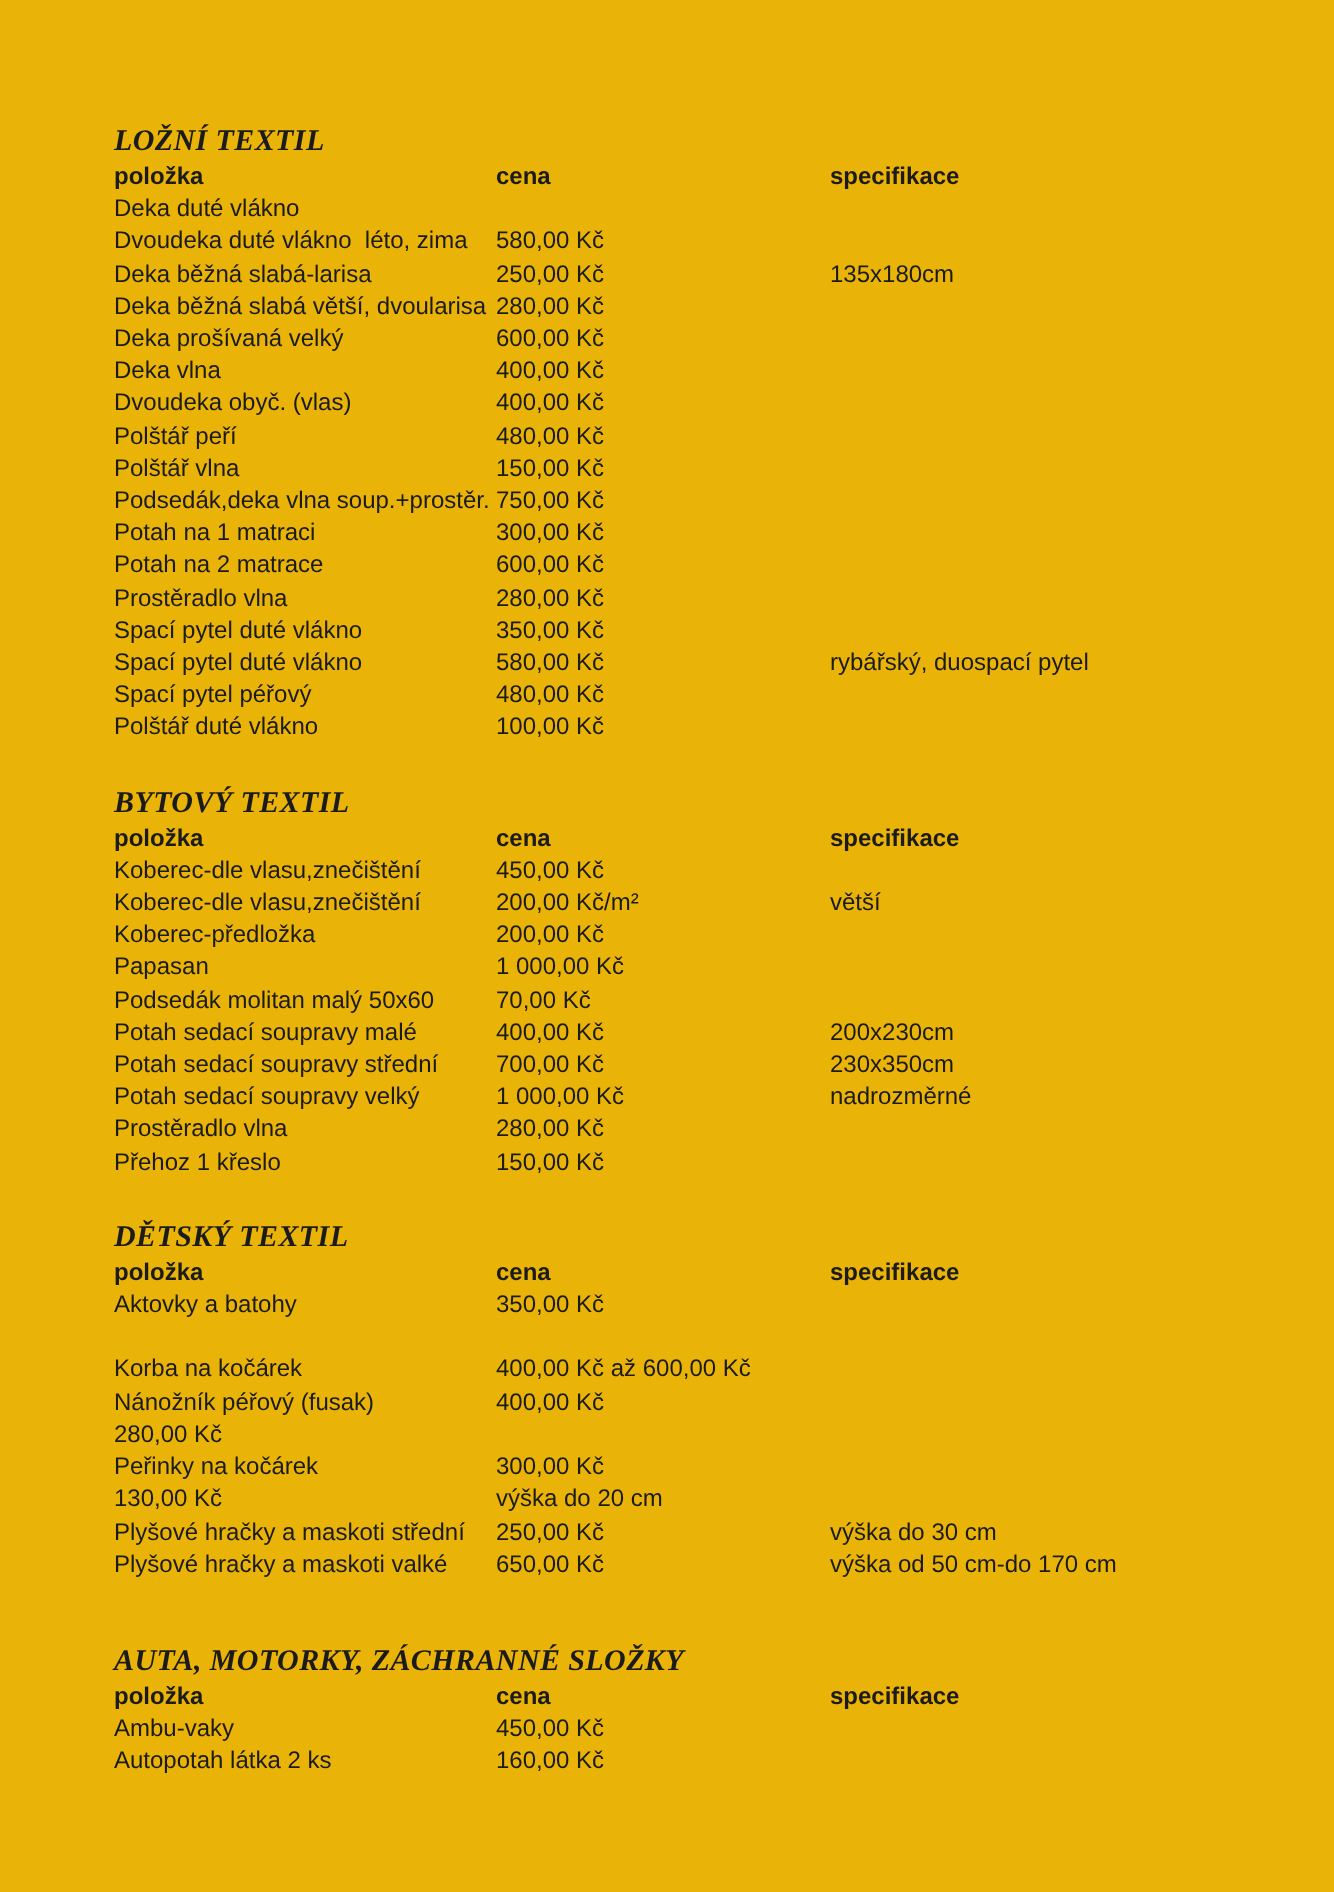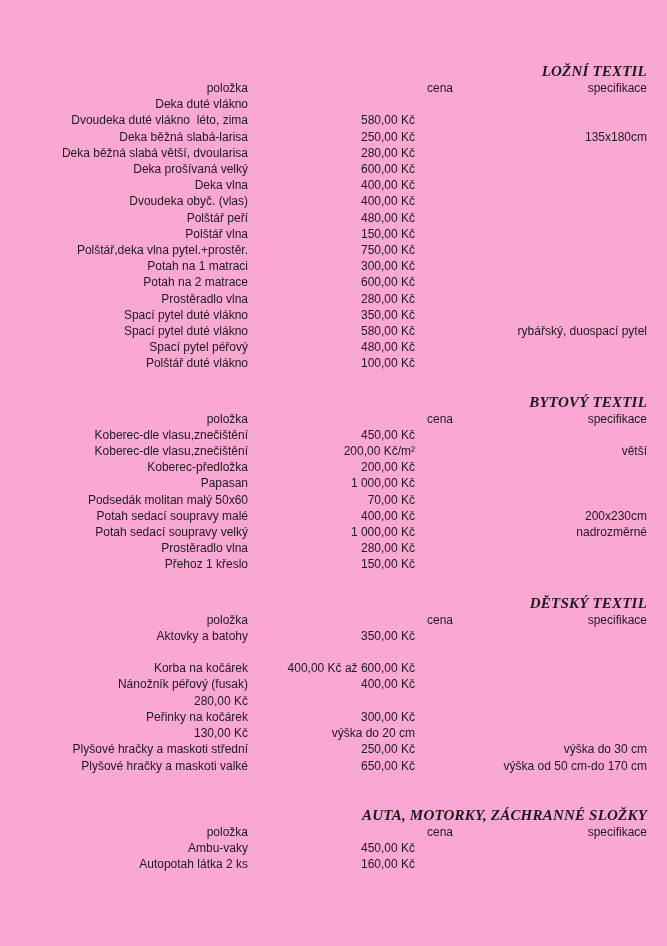--- a/index.html
+++ b/index.html
@@ -1,85 +1,85 @@
 <!DOCTYPE html>
 <html><head>
 <meta charset="utf-8">
 <style>
   html, body { margin: 0; padding: 0; background: #ffffff; }
   .page {
     position: relative;
     width: 667px;
     height: 946px;
-    background: #f9a8d4;
+    background: #eab308;
     box-sizing: border-box;
     padding: 62px 20px 0 57px;
     color: #1b1b1b;
     font-family: "Liberation Sans", sans-serif;
     font-size: 12px;
     overflow: hidden;
-    text-align: right;
   }
   .section { margin: 0; }
   .section + .section { margin-top: 21px; }
   .section.extra-gap { margin-top: 32px; }
   .section-title {
     font-family: "Liberation Serif", serif;
     font-style: italic;
     font-weight: bold;
     font-size: 15px;
     line-height: 18px;
     margin: 0;
     letter-spacing: 0.2px;
   }
   .row {
     display: grid;
     grid-template-columns: 191px 167px 1fr;
     line-height: 16.2px;
     white-space: pre;
   }
-  .header-row { font-weight: normal; gap: 38px; }
+  .header-row { font-weight: bold; }
   .row.blank { height: 16.2px; }
   .cell { display: block; }
 </style>
 </head>
 <body>
 
 <div class="page">
   <div>
       <section class="section">
         <h2 class="section-title">LOŽNÍ TEXTIL</h2>
         <div class="row header-row"><span class="cell cell-item">položka</span><span class="cell cell-price">cena</span><span class="cell cell-spec">specifikace</span></div>
         <div class="row"><span class="cell cell-item">Deka duté vlákno</span><span class="cell cell-spec"></span></div>
         <div class="row"><span class="cell cell-item">Dvoudeka duté vlákno  léto, zima</span><span class="cell cell-price">580,00 Kč</span><span class="cell cell-spec"></span></div>
         <div class="row"><span class="cell cell-item">Deka běžná slabá-larisa</span><span class="cell cell-price">250,00 Kč</span><span class="cell cell-spec">135x180cm</span></div>
         <div class="row"><span class="cell cell-item">Deka běžná slabá větší, dvoularisa</span><span class="cell cell-price">280,00 Kč</span><span class="cell cell-spec"></span></div>
         <div class="row"><span class="cell cell-item">Deka prošívaná velký</span><span class="cell cell-price">600,00 Kč</span><span class="cell cell-spec"></span></div>
         <div class="row"><span class="cell cell-item">Deka vlna</span><span class="cell cell-price">400,00 Kč</span><span class="cell cell-spec"></span></div>
         <div class="row"><span class="cell cell-item">Dvoudeka obyč. (vlas)</span><span class="cell cell-price">400,00 Kč</span><span class="cell cell-spec"></span></div>
         <div class="row"><span class="cell cell-item">Polštář peří</span><span class="cell cell-price">480,00 Kč</span><span class="cell cell-spec"></span></div>
         <div class="row"><span class="cell cell-item">Polštář vlna</span><span class="cell cell-price">150,00 Kč</span><span class="cell cell-spec"></span></div>
-        <div class="row"><span class="cell cell-item">Polštář,deka vlna pytel.+prostěr.</span><span class="cell cell-price">750,00 Kč</span><span class="cell cell-spec"></span></div>
+        <div class="row"><span class="cell cell-item">Podsedák,deka vlna soup.+prostěr.</span><span class="cell cell-price">750,00 Kč</span><span class="cell cell-spec"></span></div>
         <div class="row"><span class="cell cell-item">Potah na 1 matraci</span><span class="cell cell-price">300,00 Kč</span><span class="cell cell-spec"></span></div>
         <div class="row"><span class="cell cell-item">Potah na 2 matrace</span><span class="cell cell-price">600,00 Kč</span><span class="cell cell-spec"></span></div>
         <div class="row"><span class="cell cell-item">Prostěradlo vlna</span><span class="cell cell-price">280,00 Kč</span><span class="cell cell-spec"></span></div>
         <div class="row"><span class="cell cell-item">Spací pytel duté vlákno</span><span class="cell cell-price">350,00 Kč</span><span class="cell cell-spec"></span></div>
         <div class="row"><span class="cell cell-item">Spací pytel duté vlákno</span><span class="cell cell-price">580,00 Kč</span><span class="cell cell-spec">rybářský, duospací pytel</span></div>
         <div class="row"><span class="cell cell-item">Spací pytel péřový</span><span class="cell cell-price">480,00 Kč</span><span class="cell cell-spec"></span></div>
         <div class="row"><span class="cell cell-item">Polštář duté vlákno</span><span class="cell cell-price">100,00 Kč</span><span class="cell cell-spec"></span></div>
       </section>
       <section class="section">
         <h2 class="section-title">BYTOVÝ TEXTIL</h2>
         <div class="row header-row"><span class="cell cell-item">položka</span><span class="cell cell-price">cena</span><span class="cell cell-spec">specifikace</span></div>
         <div class="row"><span class="cell cell-item">Koberec-dle vlasu,znečištění</span><span class="cell cell-price">450,00 Kč</span></div>
         <div class="row"><span class="cell cell-item">Koberec-dle vlasu,znečištění</span><span class="cell cell-price">200,00 Kč/m²</span><span class="cell cell-spec">větší</span></div>
         <div class="row"><span class="cell cell-item">Koberec-předložka</span><span class="cell cell-price">200,00 Kč</span><span class="cell cell-spec"></span></div>
         <div class="row"><span class="cell cell-item">Papasan</span><span class="cell cell-price">1 000,00 Kč</span><span class="cell cell-spec"></span></div>
         <div class="row"><span class="cell cell-item">Podsedák molitan malý 50x60</span><span class="cell cell-price">70,00 Kč</span><span class="cell cell-spec"></span></div>
         <div class="row"><span class="cell cell-item">Potah sedací soupravy malé</span><span class="cell cell-price">400,00 Kč</span><span class="cell cell-spec">200x230cm</span></div>
+        <div class="row"><span class="cell cell-item">Potah sedací soupravy střední</span><span class="cell cell-price">700,00 Kč</span><span class="cell cell-spec">230x350cm</span></div>
         <div class="row"><span class="cell cell-item">Potah sedací soupravy velký</span><span class="cell cell-price">1 000,00 Kč</span><span class="cell cell-spec">nadrozměrné</span></div>
         <div class="row"><span class="cell cell-item">Prostěradlo vlna</span><span class="cell cell-price">280,00 Kč</span><span class="cell cell-spec"></span></div>
         <div class="row"><span class="cell cell-item">Přehoz 1 křeslo</span><span class="cell cell-price">150,00 Kč</span><span class="cell cell-spec"></span></div>
       </section>
       <section class="section">
         <h2 class="section-title">DĚTSKÝ TEXTIL</h2>
         <div class="row header-row"><span class="cell cell-item">položka</span><span class="cell cell-price">cena</span><span class="cell cell-spec">specifikace</span></div>
         <div class="row"><span class="cell cell-item">Aktovky a batohy</span><span class="cell cell-price">350,00 Kč</span><span class="cell cell-spec"></span></div>
         <div class="row blank"><span class="cell cell-item"></span><span class="cell cell-price"></span><span class="cell cell-spec"></span></div>
         <div class="row"><span class="cell cell-item">Korba na kočárek</span><span class="cell cell-price">400,00 Kč až 600,00 Kč</span><span class="cell cell-spec"></span></div>

